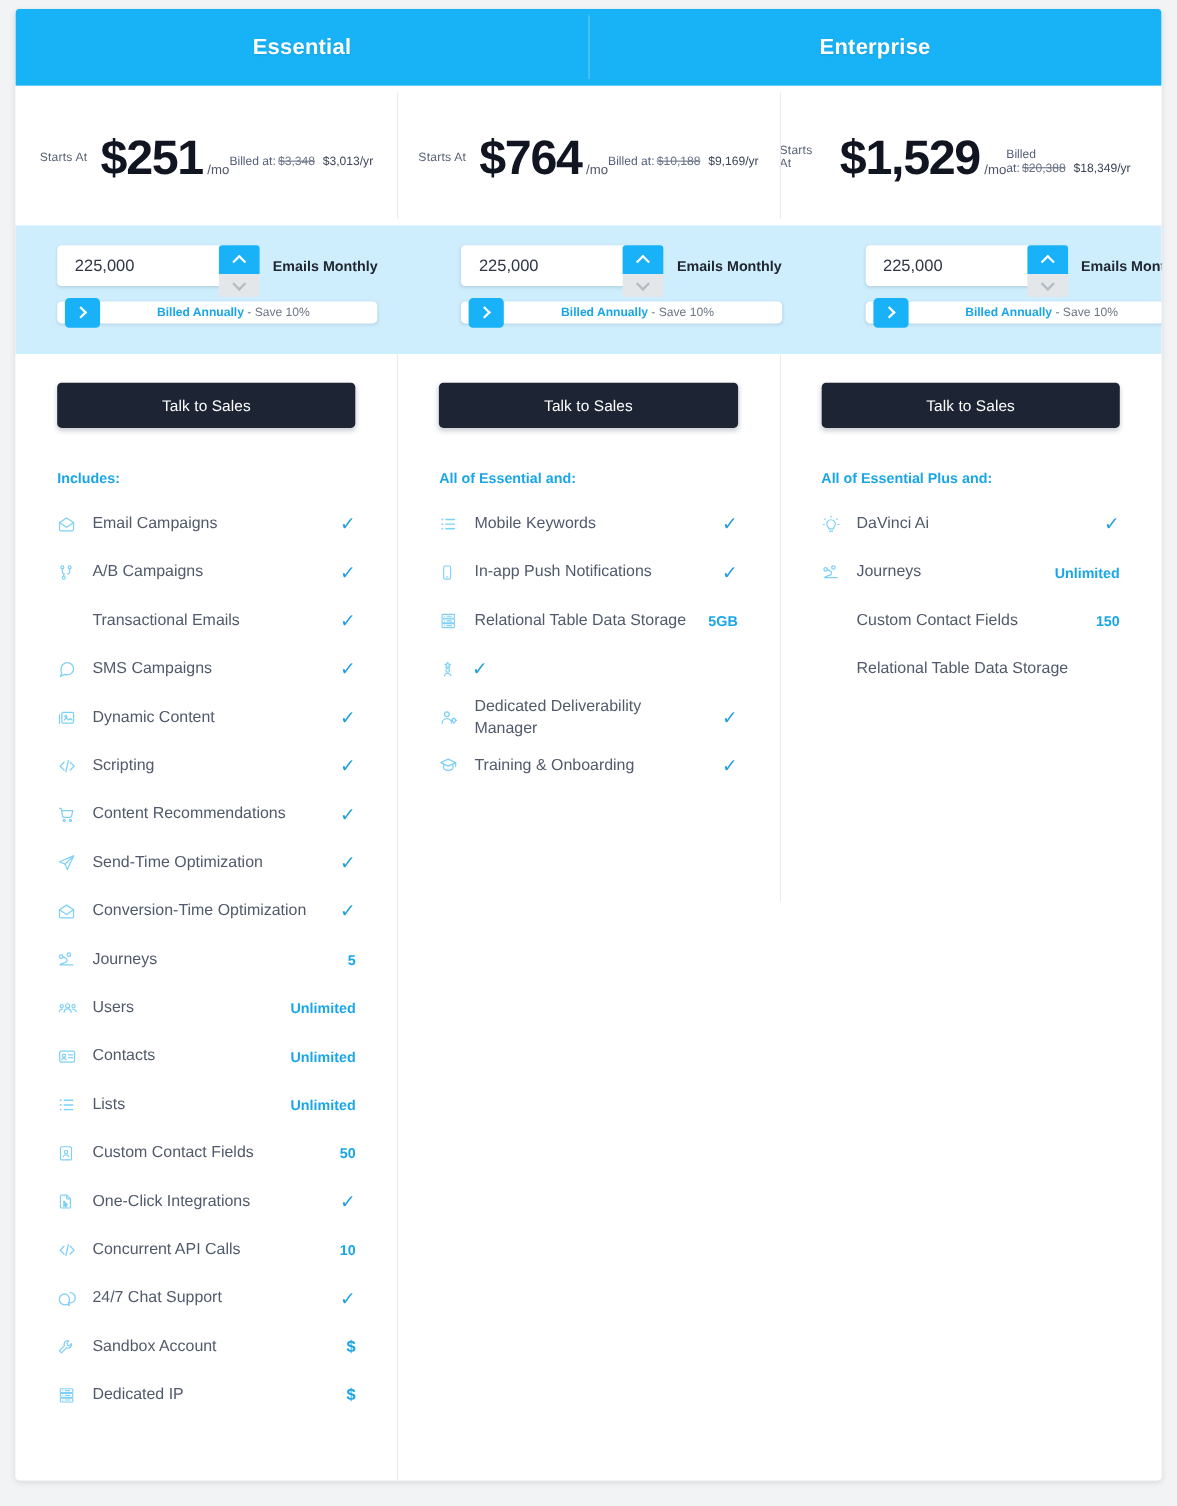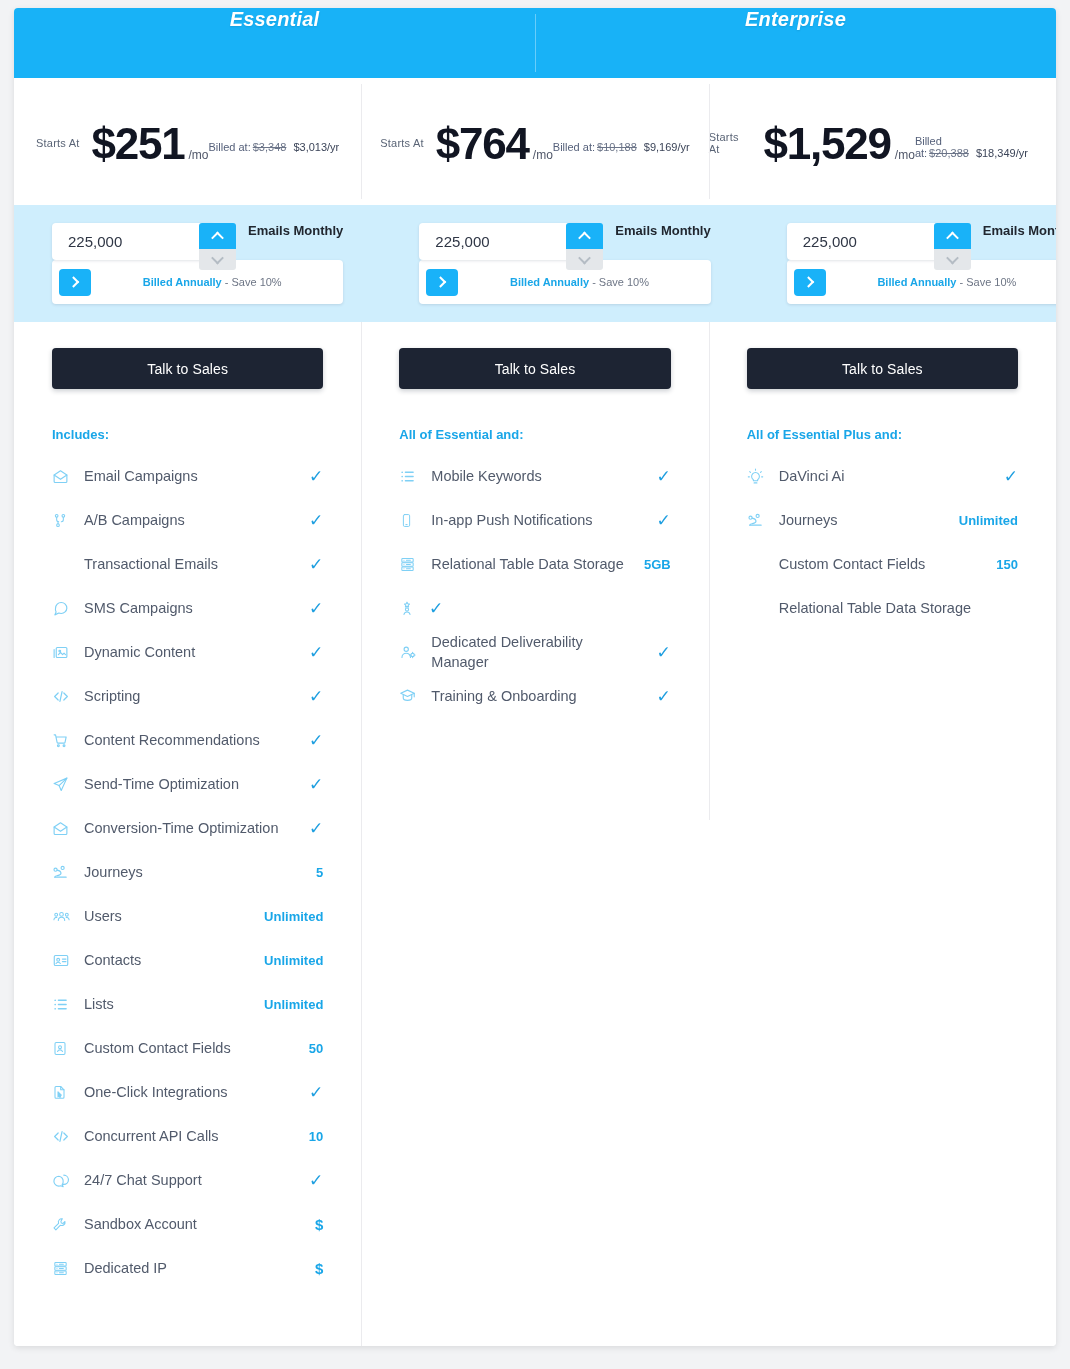--- a/index.html
+++ b/index.html
@@ -24,23 +24,23 @@
 
   
   .header-row {
     display: flex;
     height: 70px;
     background: #18b2f7;
   }
   .header-cell {
     flex: 1;
     display: flex;
+    align-items: center;
     justify-content: center;
     position: relative;
-    font-style: italic;
   }
   .header-cell + .header-cell::before {
     content: "";
     position: absolute;
     left: 0; top: 6px; bottom: 6px;
     width: 1px;
     background: rgba(255,255,255,0.35);
   }
   .header-title {
     color: #ffffff;
@@ -111,21 +111,21 @@
   .controls-row {
     display: flex;
     height: 117px;
     background: #cfeefd;
   }
   .controls-cell {
     flex: 1;
     position: relative;
     padding: 18px 38px 0 38px;
   }
-  .qty-line { display: flex; }
+  .qty-line { display: flex; align-items: center; }
   .qty-input-wrap {
     position: relative;
     width: 162px;
     height: 37px;
     background: #ffffff;
     border-radius: 4px;
     box-shadow: 0 1px 3px rgba(20,40,70,0.13);
   }
   .qty-input {
     width: 130px;
@@ -172,21 +172,22 @@
     transform: rotate(-135deg) translate(1px,1px);
   }
   .qty-label {
     margin-left: 34px;
     font-size: 13px;
     font-weight: bold;
     color: #20262f;
     white-space: nowrap;
   }
   .billing-toggle {
-    height: 44px;
+    margin-top: 14px;
+    height: 20px;
     background: #ffffff;
     border-radius: 4px;
     display: flex;
     align-items: center;
     box-shadow: 0 1px 3px rgba(20,40,70,0.13);
     padding-left: 7px;
     cursor: pointer;
   }
   .toggle-knob {
     width: 32px; height: 27px;

